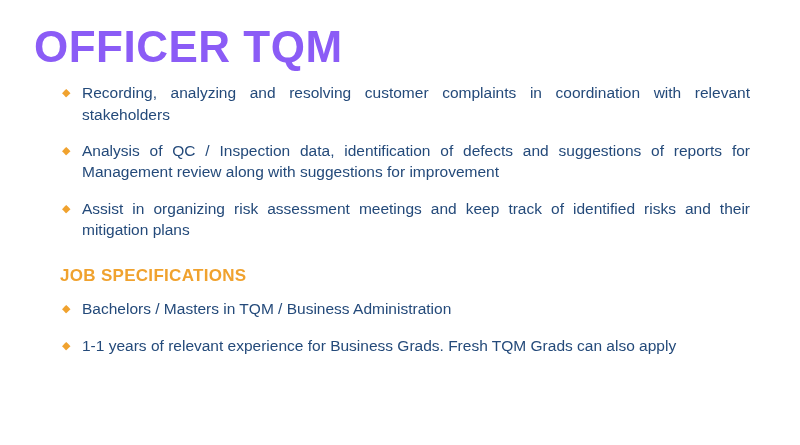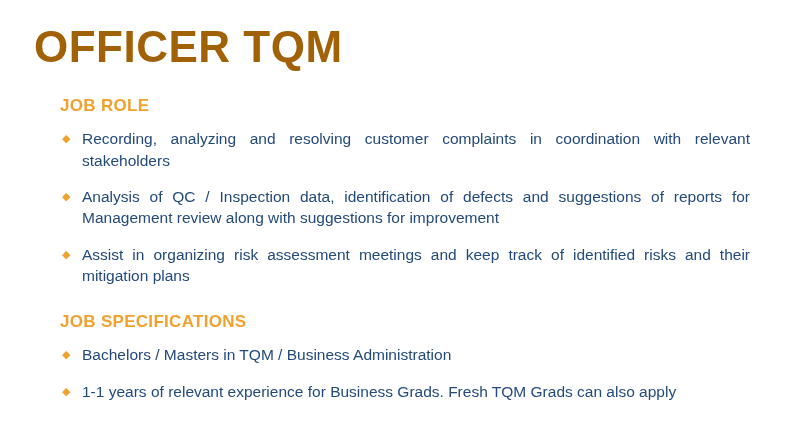--- a/index.html
+++ b/index.html
@@ -20,21 +20,21 @@
     height: 445px;
     background: #ffffff;
     box-sizing: border-box;
     padding: 18px 34px 0 34px;
   }
   .title {
     font-size: 44px;
     line-height: 1.05;
     font-weight: bold;
     letter-spacing: 0.5px;
-    color: #a16207;
+    color: #8b5cf6;
     margin: 6px 0 0 0;
     white-space: nowrap;
   }
   .section-head {
     color: #f0a22e;
     font-weight: bold;
     font-size: 17px;
     letter-spacing: 0.3px;
     margin: 26px 0 0 26px;
   }
@@ -71,21 +71,20 @@
     text-align: left;
   }
 </style>
 </head>
 <body>
 
 <div class="page">
 
   <h1 class="title">OFFICER TQM</h1>
 
-  <div class="section-head">JOB ROLE</div>
 
   <ul class="bullets role-list">
     <li>
       <span class="bullet-mark">◆</span>
       <span>Recording, analyzing and resolving customer complaints in coordination with relevant stakeholders</span>
     </li>
     <li>
       <span class="bullet-mark">◆</span>
       <span>Analysis of QC / Inspection data, identification of defects and suggestions of reports for Management review along with suggestions for improvement</span>
     </li>

